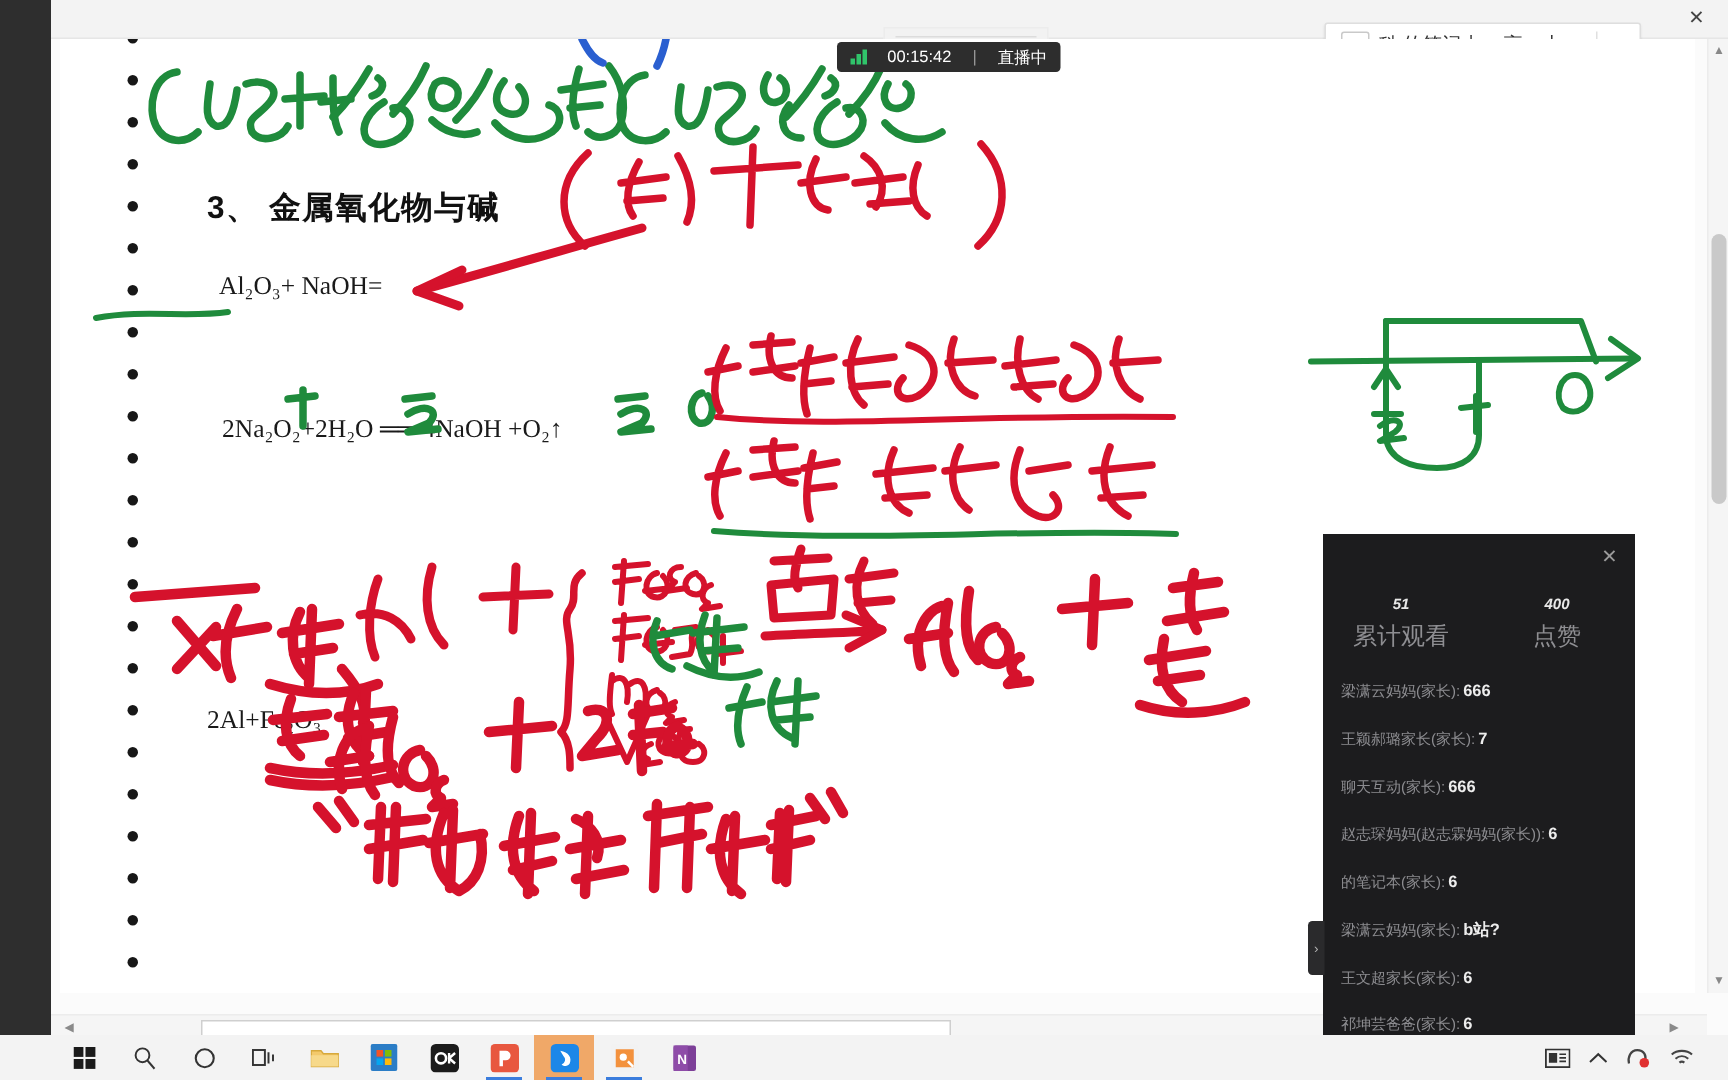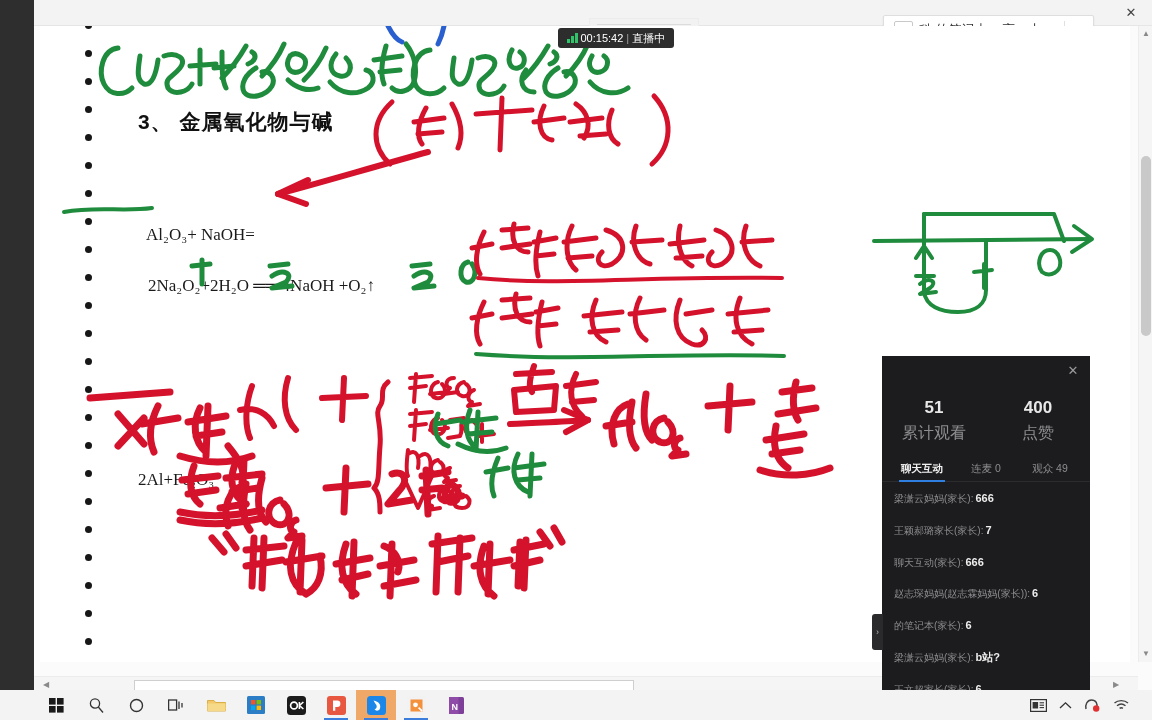--- a/index.html
+++ b/index.html
@@ -41,28 +41,28 @@
   .nb-expand { font-size: 13px; color: #555; transform: rotate(45deg); }
 
   
   .paper { position: absolute; left: 6px; top: 26px; width: 1090px; height: 636px; background: #fff; overflow: hidden; }
   
   .binding { position: absolute; left: 45px; top: -4px; width: 10px; height: 650px; }
   .binding i { display: block; width: 7px; height: 7px; border-radius: 50%; background: #171717; margin: 0 0 21px 0; }
 
   
   .note-body { position: absolute; left: 70px; top: 0; width: 1000px; height: 100%; }
-  .h-num { position: absolute; font-weight: bold; color: #111; font-size: 21px; letter-spacing: 1px; white-space: nowrap; }
+  .h-num { position: absolute; font-weight: bold; color: #111; font-size: 21px; letter-spacing: 1px; white-space: nowrap; margin-top: 16px; }
   .eq { position: absolute; font-family: "Liberation Serif", "DejaVu Serif", serif; font-size: 17px; color: #1a1a1a; white-space: nowrap; }
 
   
   .ink { position: absolute; left: 0; top: 0; width: 1090px; height: 636px; pointer-events: none; }
 
   
-  .live-badge { position: absolute; left: 518px; top: 2px; display: flex; align-items: center; gap: 3px;
+  .live-badge { position: absolute; left: 518px; top: 2px; display: flex; align-items: center; gap: 14px;
                 height: 20px; padding: 0 9px; background: #2d2d2d; border-radius: 3px; color: #fff; font-size: 11px; }
   .bars { display: inline-flex; align-items: flex-end; gap: 1.5px; height: 10px; }
   .bars i { width: 2.5px; background: #30c46a; display: block; }
   .bars i:nth-child(1){ height: 4px; } .bars i:nth-child(2){ height: 7px; } .bars i:nth-child(3){ height: 10px; }
   .live-sep { opacity: .5; }
 
   
   .vscroll { position: absolute; right: 0; top: 26px; width: 14px; height: 636px; background: #f5f5f5; border-left: 1px solid #ececec; }
   .vscroll .up, .vscroll .down { position:absolute; left:0; width:14px; height:16px; color:#888; font-size:8px; text-align:center; line-height:16px; }
   .vscroll .up { top:0; } .vscroll .down { bottom:0; }
@@ -71,21 +71,21 @@
   .hthumb { position: absolute; left: 100px; top: 3px; width: 500px; height: 11px; background: #fff; border: 1px solid #cfcfcf; }
   .hs-left, .hs-right { position:absolute; top:0; width:16px; height:16px; color:#8a8a8a; font-size:8px; text-align:center; line-height:16px; }
   .hs-left{ left:4px; } .hs-right{ right:14px; }
 
   
   .chat { position: absolute; right: 62px; top: 356px; width: 208px; height: 364px; background: #1c1c1e; color: #d6d6d6; }
   .chat-close { position: absolute; right: 8px; top: 6px; width: 18px; height: 18px; text-align: center;
                 line-height: 18px; font-size: 13px; color: #9a9a9a; }
   .chat-stats { display: flex; padding: 42px 0 10px; }
   .chat-stat { flex: 1; text-align: center; }
-  .chat-stat .v { font-size: 17px; color: #e8e8e8; font-weight: bold; }
+  .chat-stat .v { font-size: 10px; color: #e8e8e8; font-weight: bold; font-style: italic; }
   .chat-stat .k { font-size: 16px; color: #8e8e92; margin-top: 5px; }
   .chat-tabs { display: flex; align-items: center; height: 28px; border-bottom: 1px solid #2c2c2e; padding: 0 8px; }
   .chat-tab { flex: 1; text-align: center; font-size: 10.5px; color: #8e8e92; position: relative; height: 28px; line-height: 28px; }
   .chat-tab.active { color: #f2f2f2; font-weight: bold; }
   .chat-tab.active::after { content: ""; position: absolute; left: 14%; right: 14%; bottom: 0; height: 2px; background: #2f7fe0; }
   .chat-msgs { padding: 10px 12px 0; }
   .chat-msg { font-size: 10px; color: #8c8c90; margin-bottom: 18px; line-height: 1.25; }
   .chat-msg b { color: #ededed; font-size: 11px; margin-left: 2px; }
   .chat-handle { position: absolute; left: -10px; top: 258px; width: 11px; height: 36px; background: #2a2a2c;
                  border-radius: 3px 0 0 3px; color: #b5b5b5; font-size: 9px; text-align: center; line-height: 36px; }
@@ -151,21 +151,21 @@
           <i></i>
           <i></i>
           <i></i>
         <i></i>
           <i></i>
           <i></i>
       </div>
 
       <div class="note-body">
         <div class="h-num" style="left:28px; top:82px;">3、 金属氧化物与碱</div>
-        <div class="eq" style="left:36px; top:155px;margin-top:44px;">Al₂O₃+    NaOH=</div>
+        <div class="eq" style="left:36px; top:155px;">Al₂O₃+    NaOH=</div>
 
         <div class="eq" style="left:38px; top:250px;">2Na₂O₂+2H₂O ══ 4NaOH +O₂↑</div>
 
         <div class="eq" style="left:28px; top:444px;">2Al+Fe₂O₃</div>
       </div>
 
       <svg class="ink" viewBox="0 0 1090 636">
         <g fill="none" stroke-linecap="round" stroke-linejoin="round">
 
           <g stroke="#1f8b3c" stroke-width="5">
@@ -391,25 +391,20 @@
       <div class="chat-stat">
         <div class="v">51</div>
         <div class="k">累计观看</div>
       </div>
       <div class="chat-stat">
         <div class="v">400</div>
         <div class="k">点赞</div>
       </div>
     </div>
 
-    <div class="chat-tabs">
-      <div class="chat-tab active">聊天互动</div>
-      <div class="chat-tab">连麦 0</div>
-      <div class="chat-tab">观众 49</div>
-    </div>
 
     <div class="chat-msgs">
       <div class="chat-msg"><span>梁潇云妈妈(家长):</span><b>666</b></div>
       <div class="chat-msg"><span>王颖郝璐家长(家长):</span><b>7</b></div>
       <div class="chat-msg"><span>聊天互动(家长):</span><b>666</b></div>
       <div class="chat-msg"><span>赵志琛妈妈(赵志霖妈妈(家长)):</span><b>6</b></div>
       <div class="chat-msg"><span>的笔记本(家长):</span><b>6</b></div>
       <div class="chat-msg"><span>梁潇云妈妈(家长):</span><b>b站?</b></div>
       <div class="chat-msg"><span>王文超家长(家长):</span><b>6</b></div>
       <div class="chat-msg"><span>祁坤芸爸爸(家长):</span><b>6</b></div>

